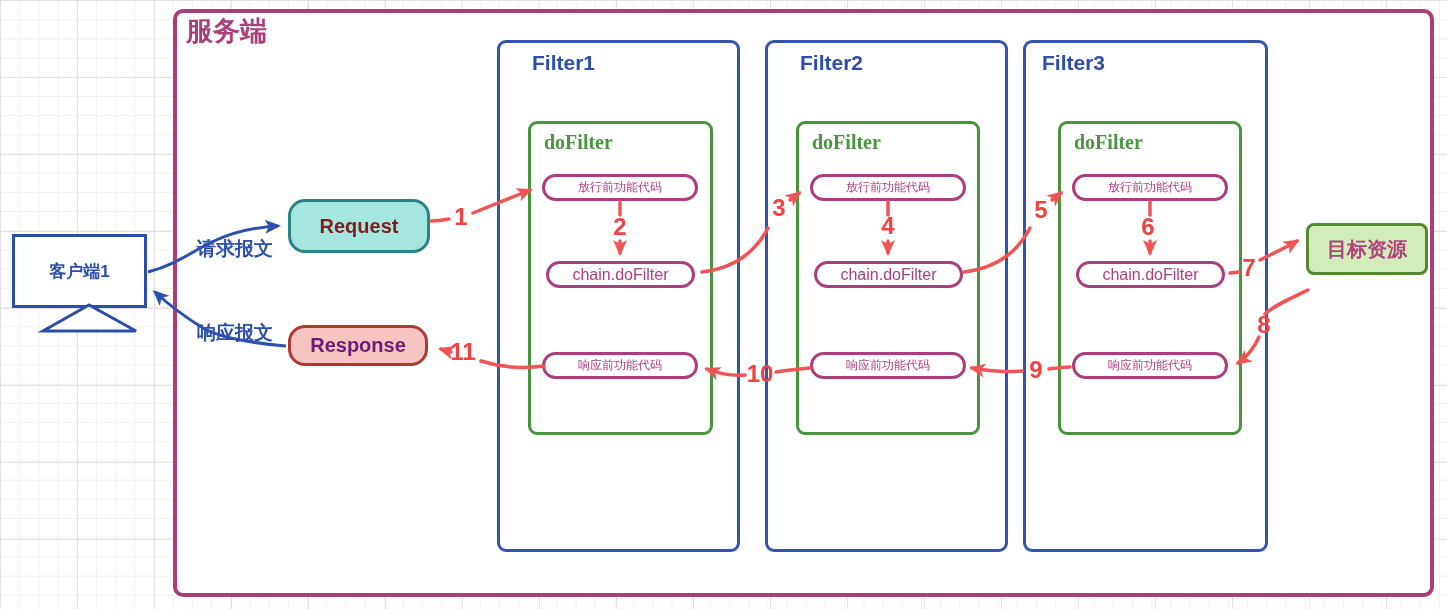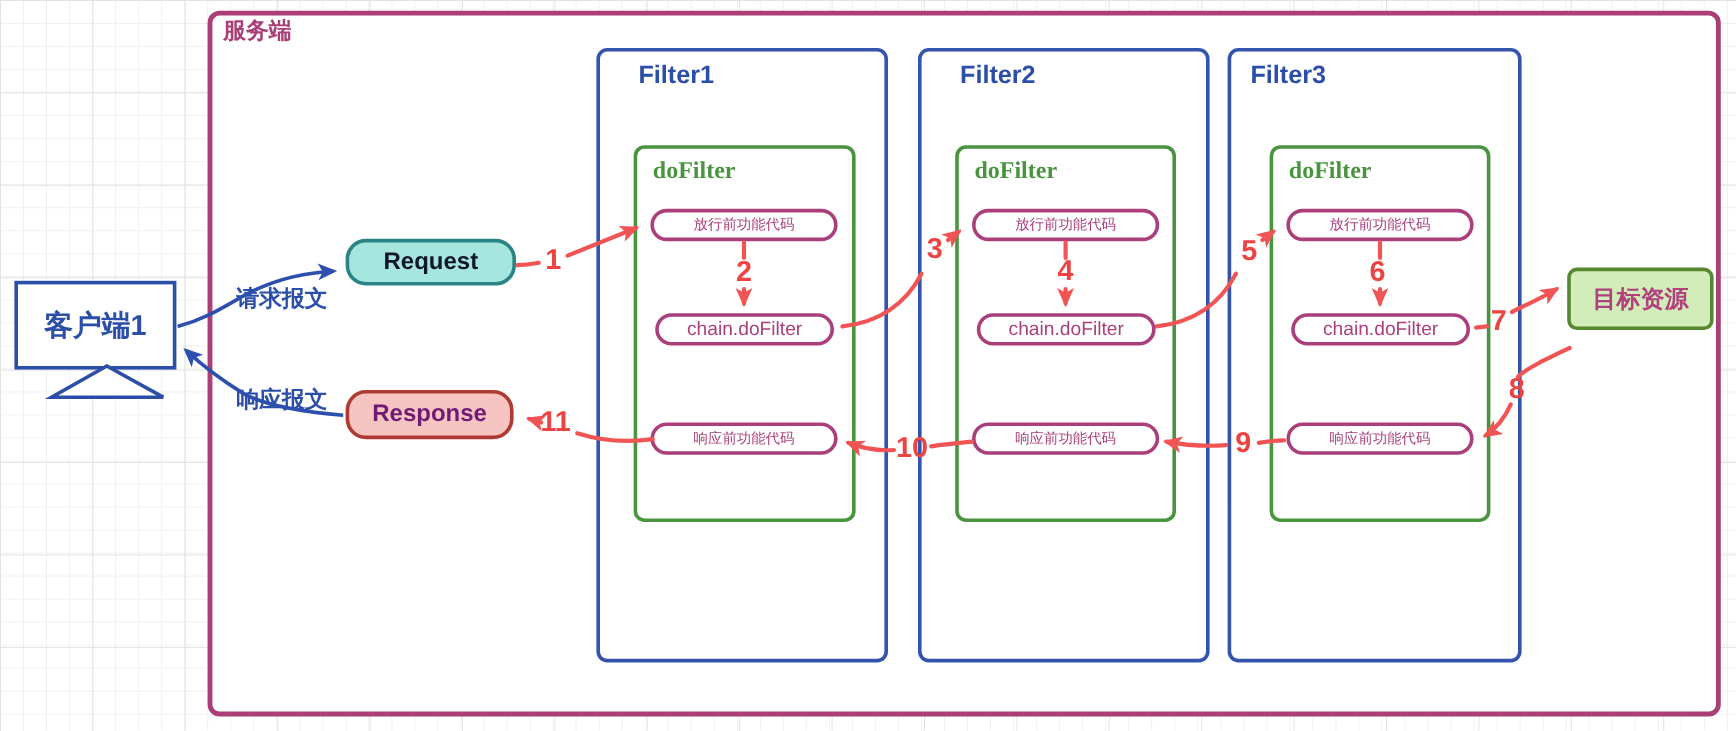--- a/index.html
+++ b/index.html
@@ -10,42 +10,42 @@
     background-image:
       linear-gradient(#e2e2e2 1px, transparent 1px),
       linear-gradient(90deg,#e2e2e2 1px, transparent 1px),
       linear-gradient(#f0f0f0 1px, transparent 1px),
       linear-gradient(90deg,#f0f0f0 1px, transparent 1px);
     background-size:77px 77px,77px 77px,19.2px 19.2px,19.2px 19.2px;
   }
   .abs{position:absolute;box-sizing:border-box;}
   .server-box{left:173px;top:9px;width:1261px;height:588px;background:#fff;
     border:4px solid #a93f76;border-radius:10px;}
-  .server-label{left:186px;top:13px;font-size:19px;font-weight:bold;color:#a93f76;}
+  .server-label{left:186px;top:13px;font-size:27px;font-weight:bold;color:#a93f76;}
   .filter-box{top:40px;height:512px;border:3px solid #3353ad;border-radius:9px;background:transparent;}
   .f1{left:497px;width:243px;padding-left:16px;} .f2{left:765px;width:243px;padding-left:16px;} .f3{left:1023px;width:245px;}
   .filter-name{margin:8px 0 0 16px;font-size:21px;font-weight:bold;color:#2b4ea8;}
   .do-box{top:121px;height:314px;border:3px solid #4a9440;border-radius:9px;background:transparent;}
   .d1{left:528px;width:185px;} .d2{left:796px;width:184px;} .d3{left:1058px;width:184px;}
   .do-name{margin:7px 0 0 13px;font-size:20px;font-weight:bold;color:#4a9440;font-family:Liberation Serif, serif;}
   .pill{height:27px;border:3px solid #aa3f7b;border-radius:14px;background:#fff;color:#aa3f7b;
     font-size:12px;display:flex;align-items:center;justify-content:center;white-space:nowrap;}
   .row-pre{top:174px;} .row-chain{top:261px;} .row-post{top:352px;}
   .p1w{left:542px;width:156px;} .p1c{left:546px;width:149px;font-size:16px;}
   .p2w{left:810px;width:156px;} .p2c{left:814px;width:149px;font-size:16px;}
   .p3w{left:1072px;width:156px;} .p3c{left:1076px;width:149px;font-size:16px;}
   .bubble{display:flex;align-items:center;justify-content:center;font-weight:bold;font-size:20px;
     border-radius:17px;}
-  .request{left:288px;top:199px;width:142px;height:39px;background:#a6e6de;border:3px solid #2a8486;color:#0f172a;}
+  .request{left:288px;top:199px;width:142px;height:54px;background:#a6e6de;border:3px solid #2a8486;color:#7f1d1d;}
   .response{left:288px;top:325px;width:140px;height:41px;background:#f6c5c1;border:3px solid #af3a34;color:#701a75;}
   .target{left:1306px;top:223px;width:122px;height:52px;background:#d2ecba;border:3px solid #55882f;
     border-radius:8px;display:flex;align-items:center;justify-content:center;
     font-size:20px;font-weight:bold;color:#b0417d;}
   .client{left:12px;top:234px;width:135px;height:74px;background:#fff;border:3px solid #2b4ea8;
-    display:flex;align-items:center;justify-content:center;font-size:24px;font-weight:bold;color:#2b4ea8;}
+    display:flex;align-items:center;justify-content:center;font-size:17px;font-weight:bold;color:#2b4ea8;}
   .msg-label{font-size:19px;font-weight:bold;color:#2b4ea8;white-space:nowrap;}
   .req-msg{left:197px;top:236px;} .resp-msg{left:197px;top:320px;}
   .num{color:#ee4343;font-size:24px;font-weight:bold;transform:translate(-50%,-50%);line-height:1;}
   svg.overlay{position:absolute;left:0;top:0;pointer-events:none;}
 </style>
 </head>
 <body>
 
 <div class="canvas">
 

